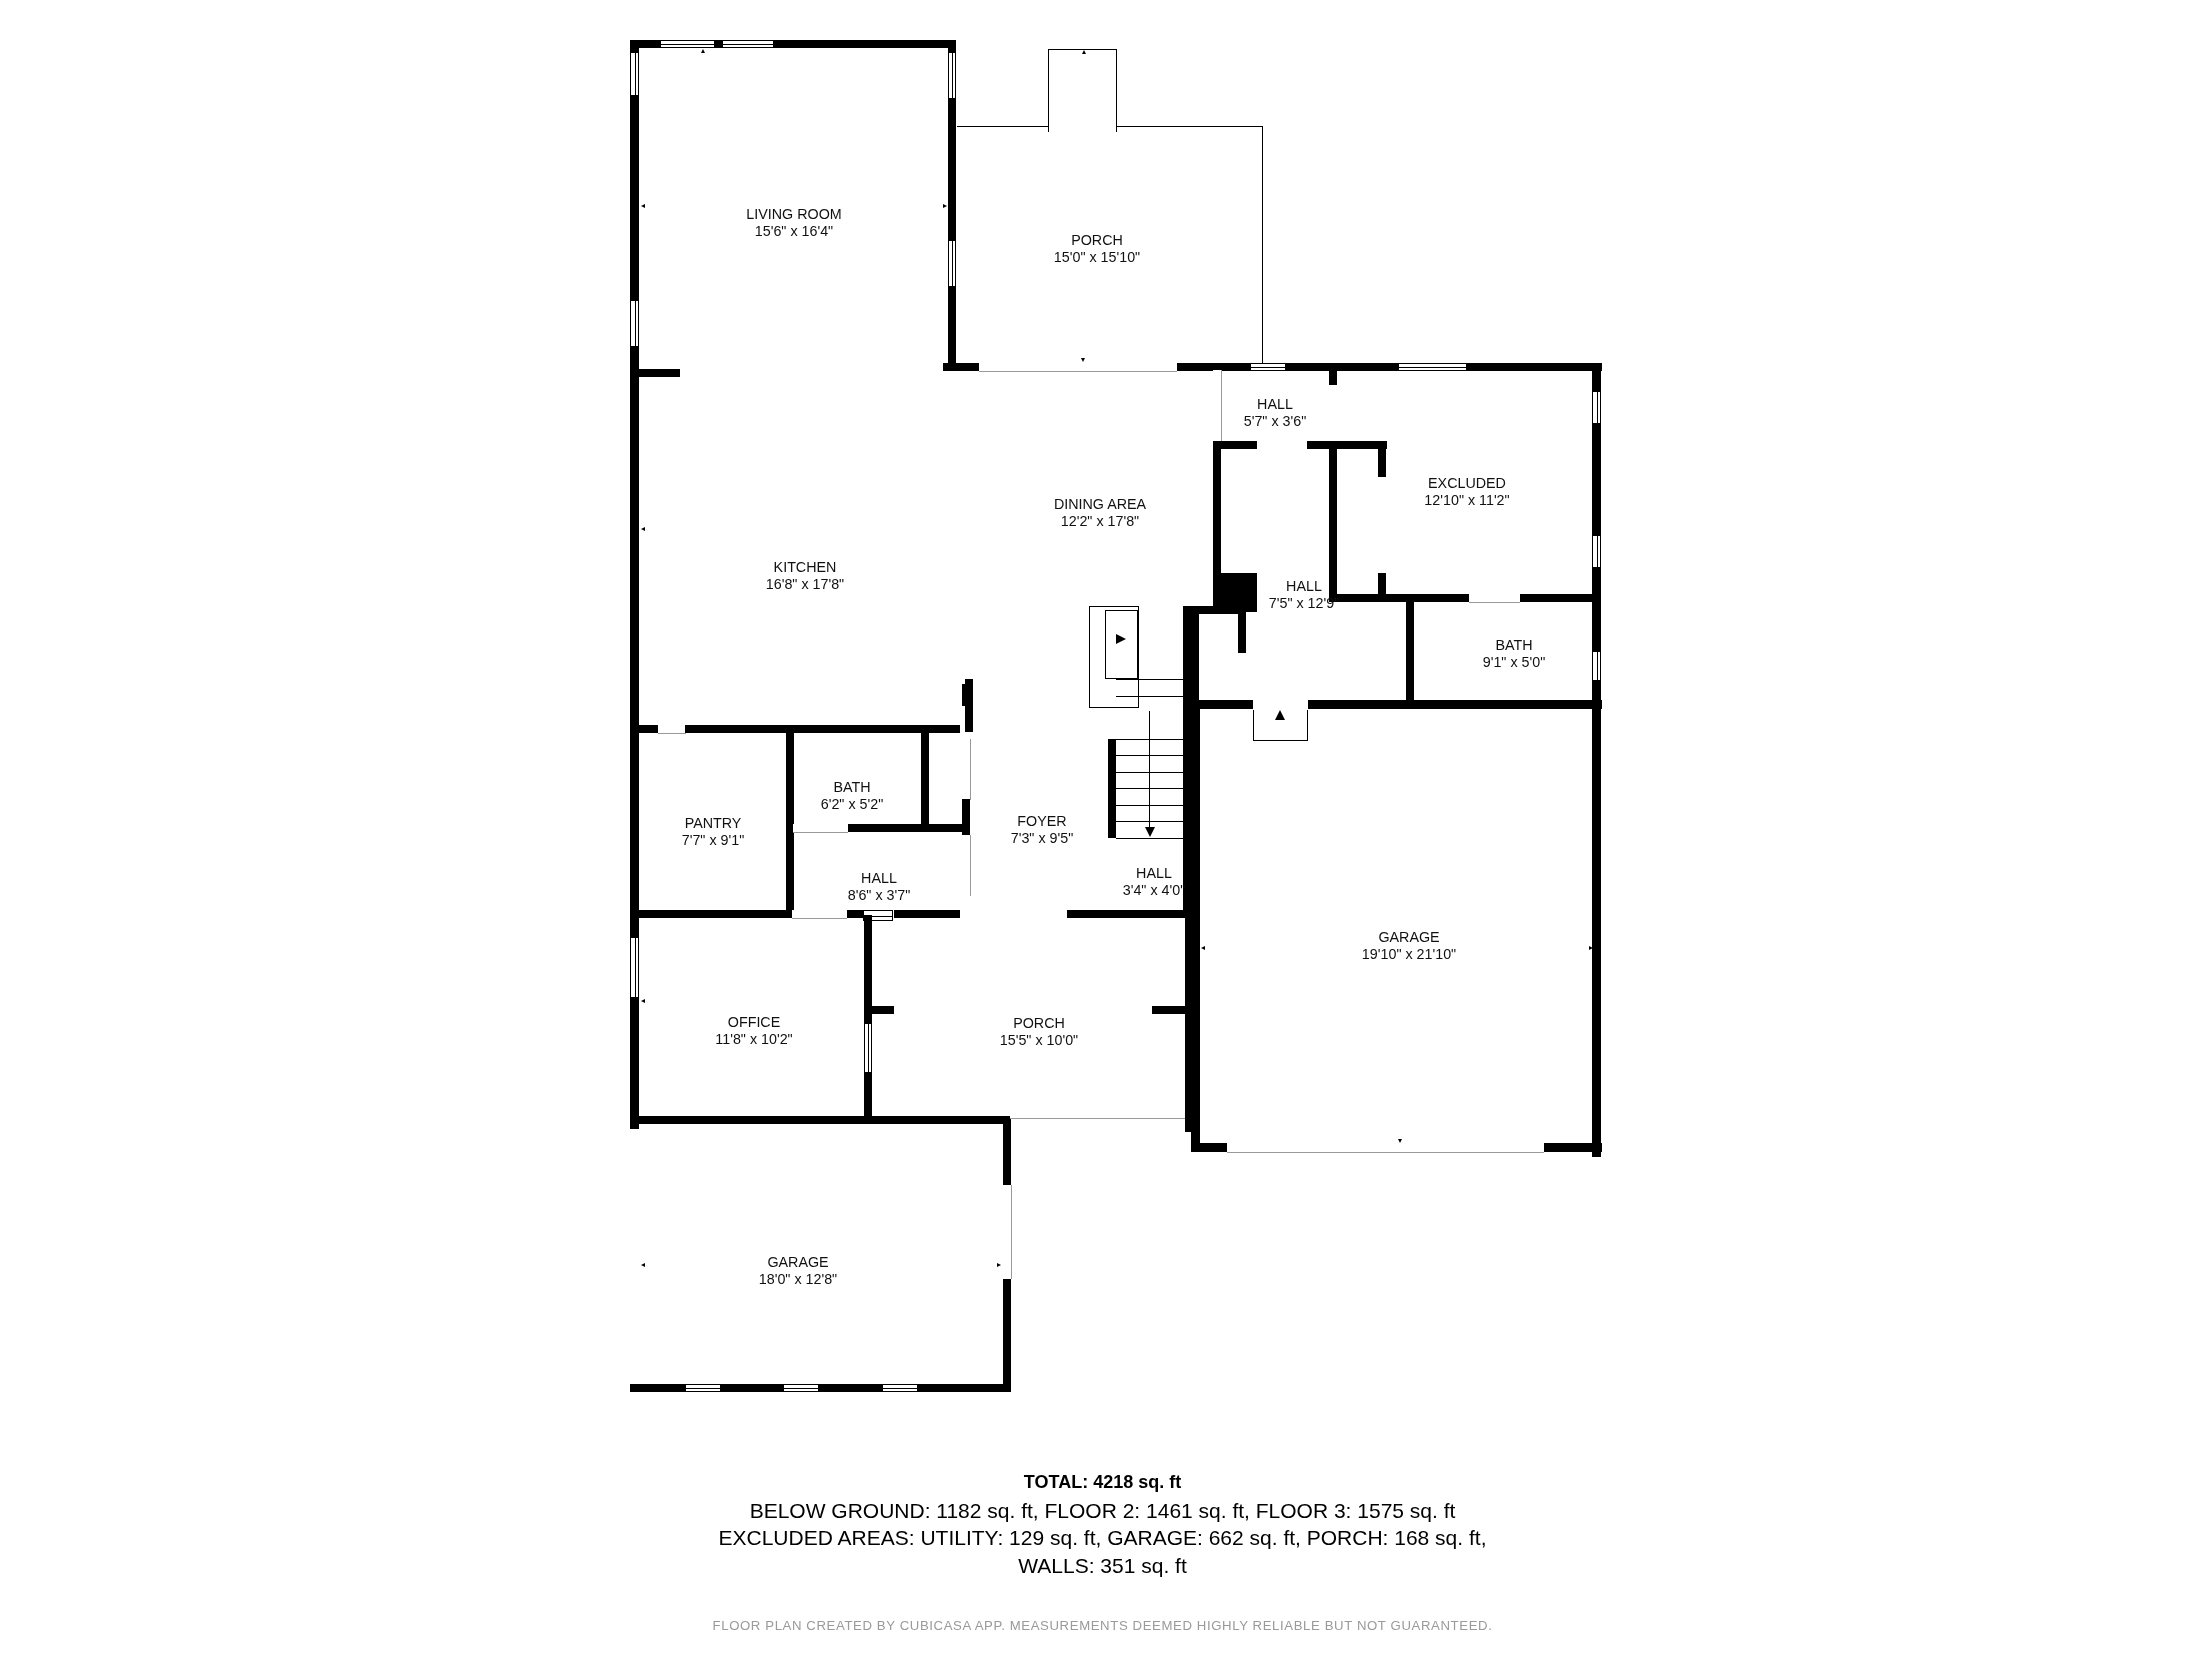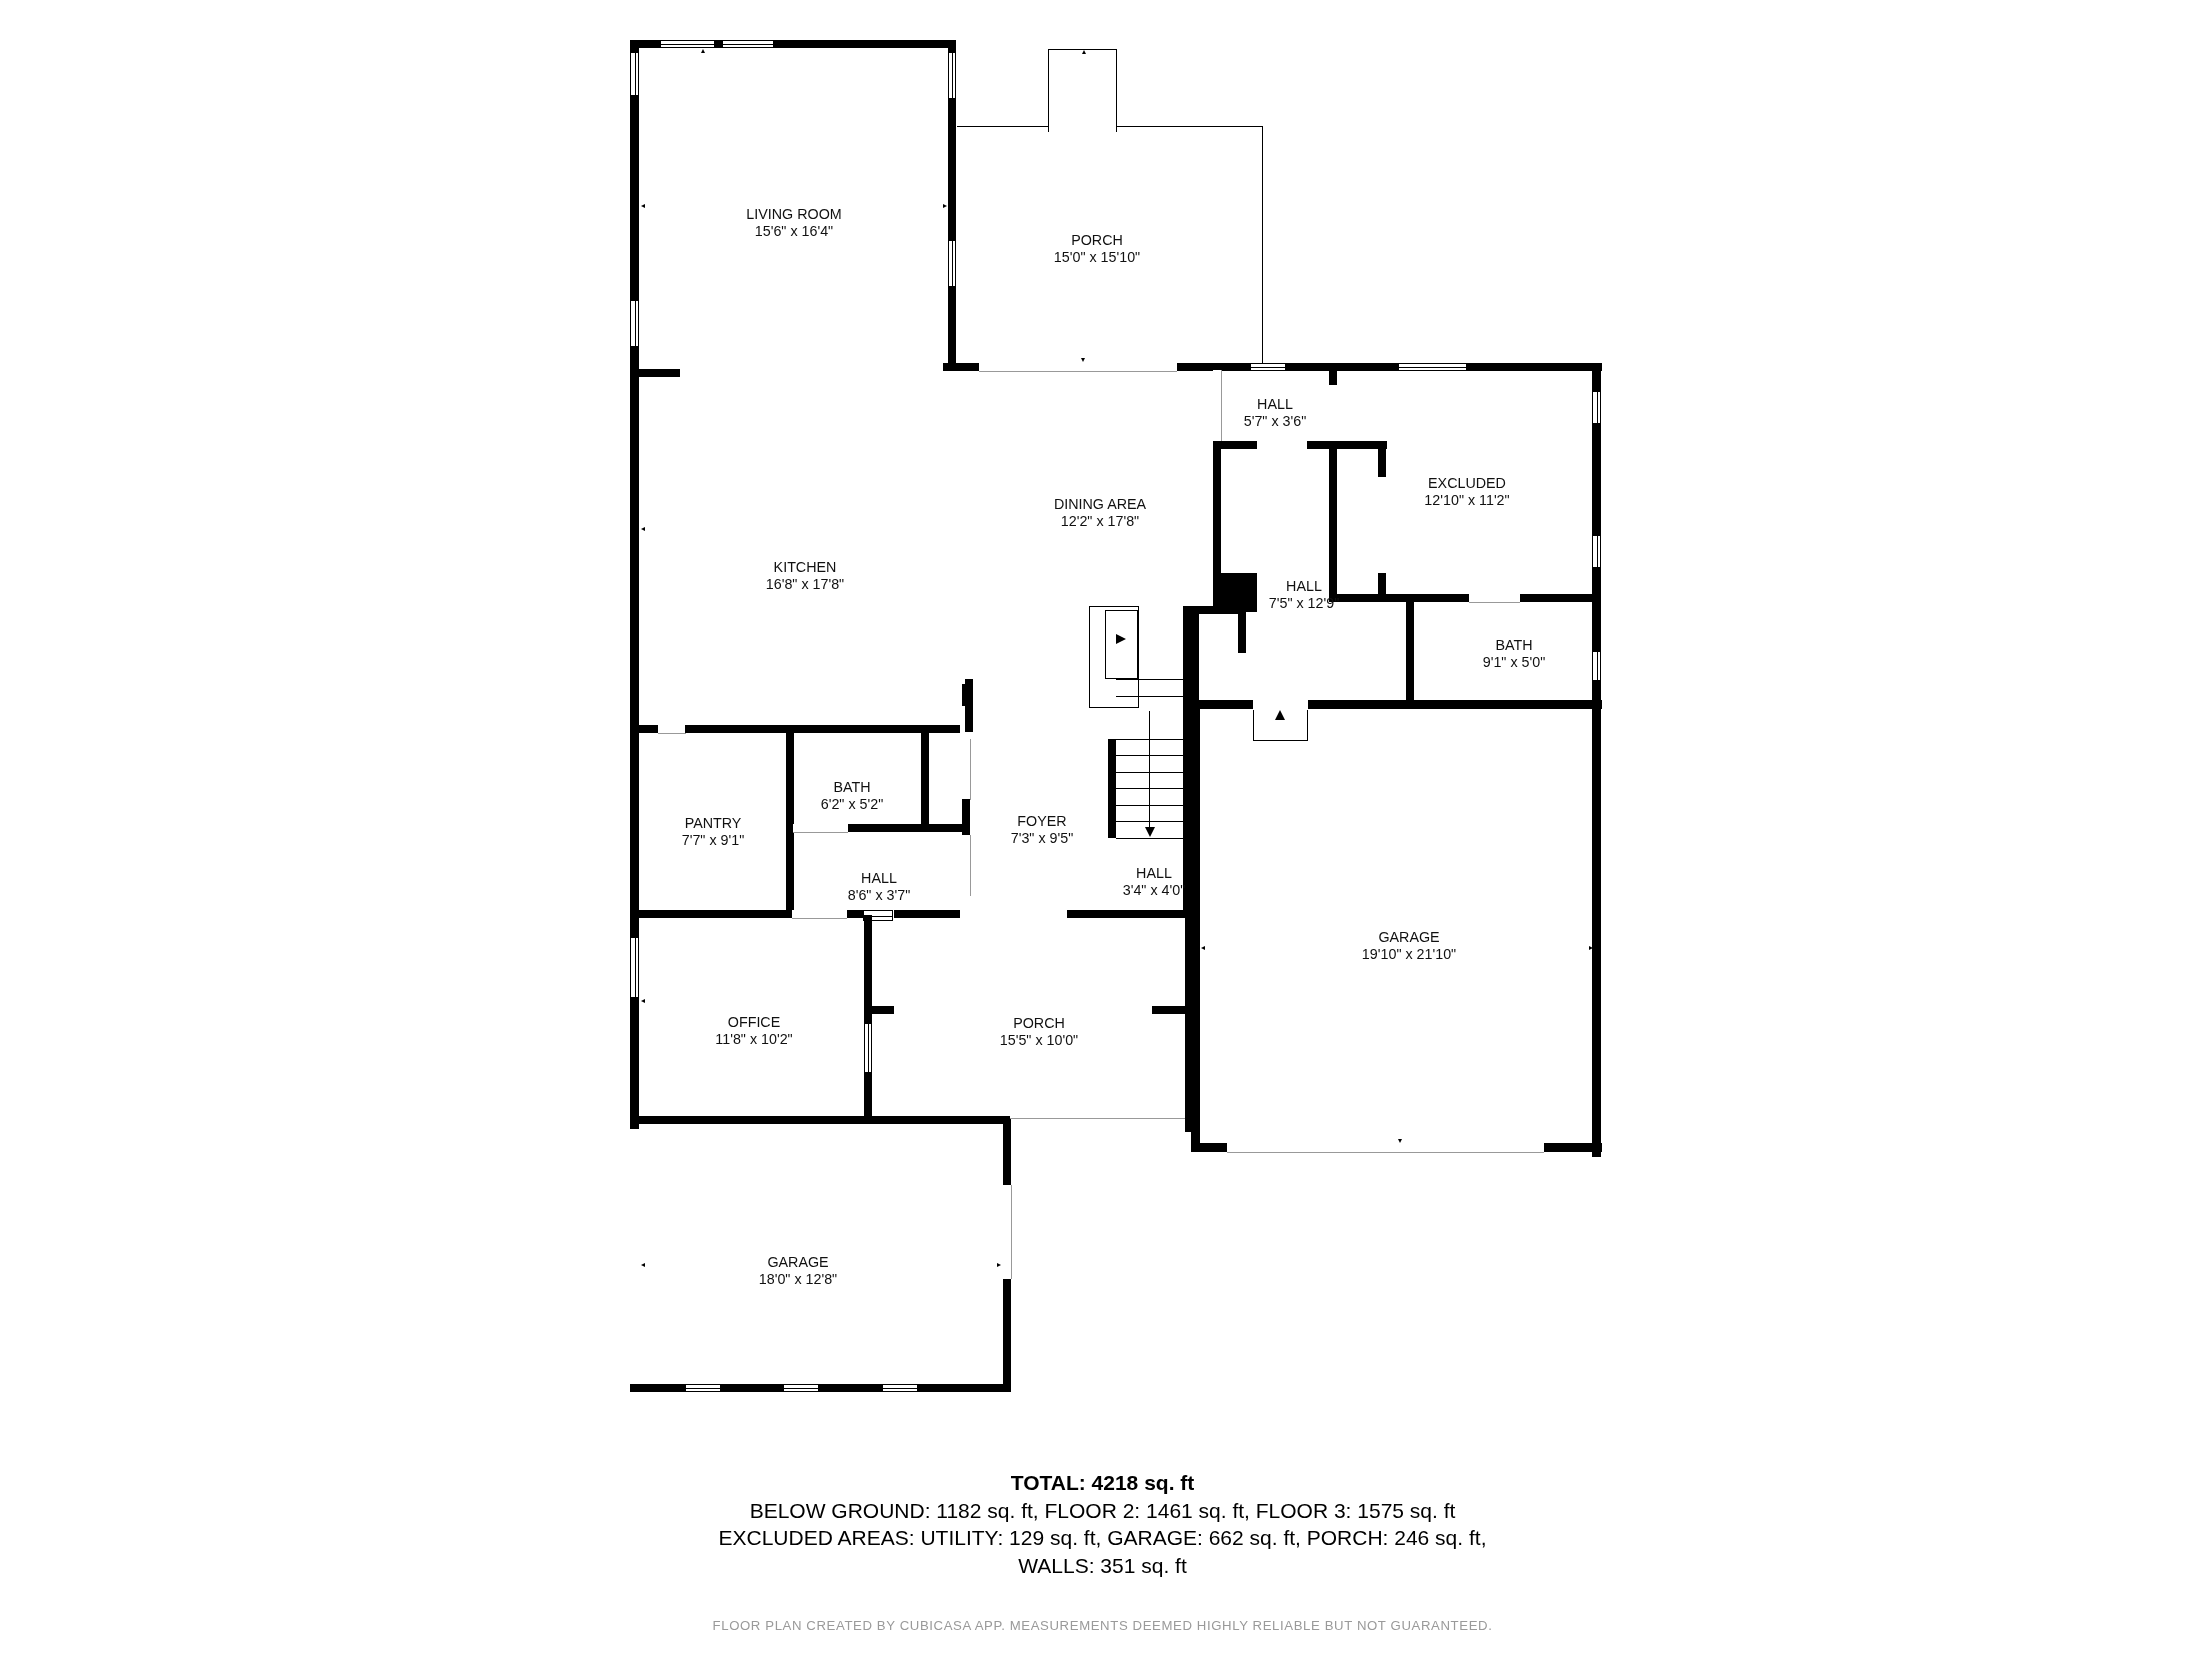--- a/index.html
+++ b/index.html
@@ -20,21 +20,21 @@
   .arrow { position: absolute; width: 0; height: 0; }
   .arrow.up { border-left: 5px solid transparent; border-right: 5px solid transparent; border-bottom: 10px solid #000; }
   .arrow.down { border-left: 5px solid transparent; border-right: 5px solid transparent; border-top: 10px solid #000; }
   .arrow.right { border-top: 5px solid transparent; border-bottom: 5px solid transparent; border-left: 10px solid #000; }
   .tick { position: absolute; width: 0; height: 0; }
   .tick.up { border-left: 2.8px solid transparent; border-right: 2.8px solid transparent; border-bottom: 4.4px solid #000; }
   .tick.down { border-left: 2.8px solid transparent; border-right: 2.8px solid transparent; border-top: 4.4px solid #000; }
   .tick.left { border-top: 2.8px solid transparent; border-bottom: 2.8px solid transparent; border-right: 4.4px solid #000; }
   .tick.right { border-top: 2.8px solid transparent; border-bottom: 2.8px solid transparent; border-left: 4.4px solid #000; }
   #summary { position: absolute; left: 0; width: 2205px; top: 1469px; text-align: center; color: #000; }
-  #summary .total { font-size: 21px; font-weight: bold; line-height: 27.6px; }
+  #summary .total { font-size: 18px; font-weight: bold; line-height: 27.6px; }
   #summary .line { font-size: 21px; line-height: 27.6px; }
   #footer { position: absolute; left: 0; width: 2205px; top: 1618px; text-align: center; color: #9a9a9a; font-size: 13.2px; letter-spacing: 0.6px; }
 </style>
 </head>
 <body>
 
 <div id="plan">
 
   <div class="wall" style="left:630px;top:40px;width:9.4px;height:1089px;"></div>
   <div class="wall" style="left:630px;top:40px;width:326px;height:8.3px;"></div>
@@ -225,18 +225,18 @@
   <div class="tick left" style="left:641px;top:1263px;"></div>
   <div class="tick right" style="left:997px;top:1263px;"></div>
   <div class="tick right" style="left:1589px;top:946px;"></div>
   <div class="tick left" style="left:1201px;top:946px;"></div>
   <div class="tick down" style="left:1398px;top:1139px;"></div>
 </div>
 
 <div id="summary">
   <div class="total">TOTAL: 4218 sq. ft</div>
   <div class="line">BELOW GROUND: 1182 sq. ft, FLOOR 2: 1461 sq. ft, FLOOR 3: 1575 sq. ft</div>
-  <div class="line">EXCLUDED AREAS: UTILITY: 129 sq. ft, GARAGE: 662 sq. ft, PORCH: 246 sq. ft,</div>
+  <div class="line">EXCLUDED AREAS: UTILITY: 129 sq. ft, GARAGE: 662 sq. ft, PORCH: 168 sq. ft,</div>
   <div class="line">WALLS: 351 sq. ft</div>
 </div>
 
 <div id="footer">FLOOR PLAN CREATED BY CUBICASA APP. MEASUREMENTS DEEMED HIGHLY RELIABLE BUT NOT GUARANTEED.</div>
 
 
 </body></html>

